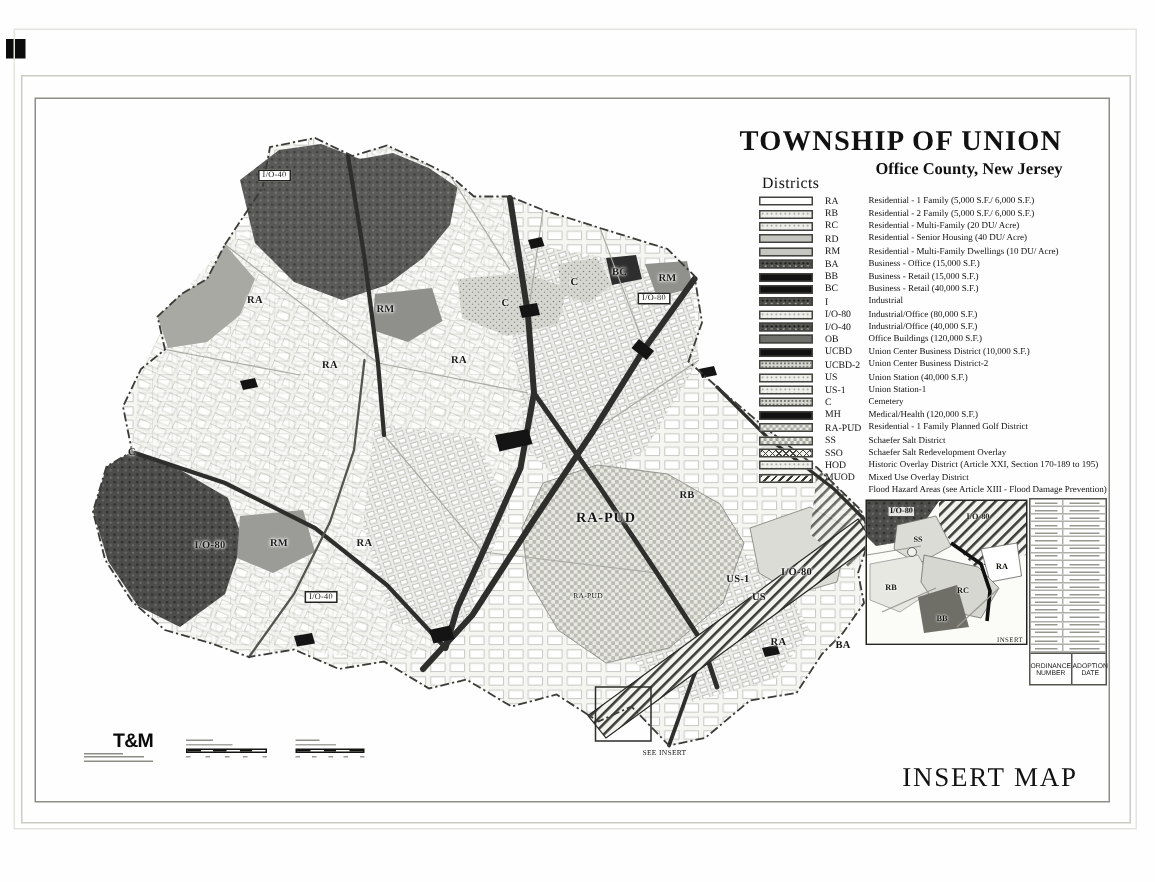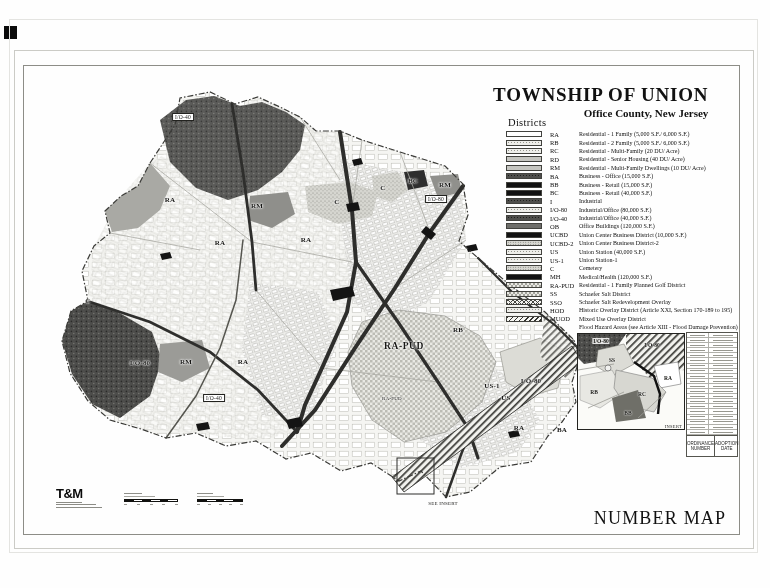--- a/index.html
+++ b/index.html
@@ -78,21 +78,21 @@
   .scalebar{position:absolute;top:493px;z-index:3;}
   .sb-cap1{width:34%;height:1px;background:#8f8f89;margin-bottom:1.5px;}
   .sb-cap2{width:58%;height:1px;background:#a5a59f;margin-bottom:2px;}
   .sb-bar{display:flex;height:3.5px;border:1px solid #121210;box-sizing:border-box;background:#fff;}
   .sb-seg{flex:1;}
   .sb-seg.b{background:#121210;}
   .sb-ticks{display:flex;justify-content:space-between;margin-top:1.5px;}
   .sb-tick{width:3px;height:1px;background:#9b9b95;}
 
   
-  .tm-logo{position:absolute;left:56px;top:487px;z-index:3;}
+  .tm-logo{position:absolute;left:56px;top:487px;z-index:3;text-align:right;}
   .tm-text{font-family:"Liberation Sans",sans-serif;font-size:13px;font-weight:900;
     letter-spacing:-.5px;line-height:1;color:#0a0a0a;}
   .tm-lines div{height:1px;background:#8c8c86;margin-top:1.5px;}
   .tm-l1{width:26px;} .tm-l2{width:40px;} .tm-l3{width:46px;}
 
   
   .zoning-title{position:absolute;left:585px;top:508px;width:150px;text-align:center;
     font-size:18px;letter-spacing:1.2px;z-index:4;}
   .site-url{position:absolute;left:0;top:553px;width:740px;text-align:center;
     font-family:"Liberation Sans",sans-serif;font-size:12px;color:#3a3a3a;z-index:4;}
@@ -519,15 +519,15 @@
 
   <div class="tm-logo">
     <div class="tm-text">T&amp;M</div>
     <div class="tm-lines">
       <div class="tm-l1"></div>
         <div class="tm-l2"></div>
         <div class="tm-l3"></div>
     </div>
   </div>
 
-  <div class="zoning-title">NUMBER MAP</div>
+  <div class="zoning-title">INSERT MAP</div>
 
 </div>
 
 </body></html>

